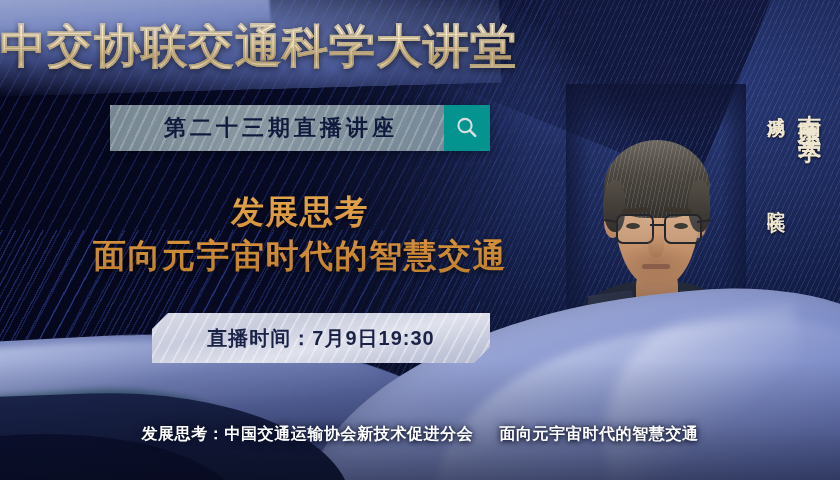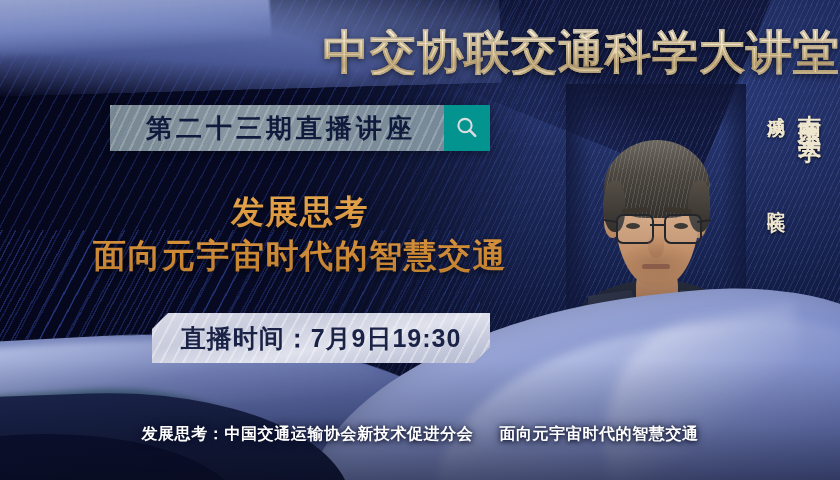--- a/index.html
+++ b/index.html
@@ -253,22 +253,22 @@
   .portrait-fade{
     position:absolute;inset:0;
     background:
       linear-gradient(180deg,rgba(13,18,46,.55) 0%, rgba(13,18,46,0) 16%),
       linear-gradient(90deg,rgba(15,22,56,.75) 0%, rgba(15,22,56,0) 14%, rgba(15,22,56,0) 86%, rgba(15,22,56,.70) 100%);
     pointer-events:none;
   }
 
   
   .headline{
-    position:absolute;left:0;right:0;top:29px;
-    text-align:right;
+    position:absolute;left:0;right:0;top:23px;
+    text-align:left;
     font-size:46px;line-height:1;
     font-weight:bold;
     letter-spacing:1px;
     background:linear-gradient(180deg,#fdf6e4 0%,#ead9b3 45%,#cbb386 78%,#e6d6b2 100%);
     -webkit-background-clip:text;background-clip:text;
     color:transparent;
     -webkit-text-stroke:0.4px rgba(120,96,56,.35);
     filter:drop-shadow(0 2px 3px rgba(0,0,0,.55));
     white-space:nowrap;
   }
@@ -284,21 +284,21 @@
   .searchbar .sb-stripes{
     position:absolute;inset:0;
     background-image:repeating-linear-gradient(115deg,
         rgba(255,255,255,.20) 0px, rgba(255,255,255,.20) 2px,
         rgba(0,0,0,0) 2px, rgba(0,0,0,0) 9px);
     pointer-events:none;
   }
   .sb-text{
     position:relative;
     flex:1;text-align:center;
-    font-size:26px;font-weight:bold;letter-spacing:4px;
+    font-size:22px;font-weight:bold;letter-spacing:4px;
     color:#101a3c;
     padding-left:8px;
   }
   .sb-iconbox{
     position:relative;
     width:46px;height:46px;
     background:#04948f;
     display:flex;align-items:center;justify-content:center;
     flex:0 0 46px;
   }
@@ -327,21 +327,21 @@
     box-shadow:0 3px 10px rgba(0,0,0,.38);
   }
   .time-pill .tp-stripes{
     position:absolute;inset:0;
     background-image:repeating-linear-gradient(118deg,
       rgba(255,255,255,.35) 0 2px, rgba(0,0,0,0) 2px 10px);
     pointer-events:none;
   }
   .tp-text{
     position:relative;
-    font-size:25px;font-weight:bold;letter-spacing:1px;
+    font-size:20px;font-weight:bold;letter-spacing:1px;
     color:#1a2246;
     white-space:nowrap;
     text-align:right;
   }
 
   
   .vtext{
     position:absolute;
     writing-mode:vertical-rl;
     text-orientation:upright;

